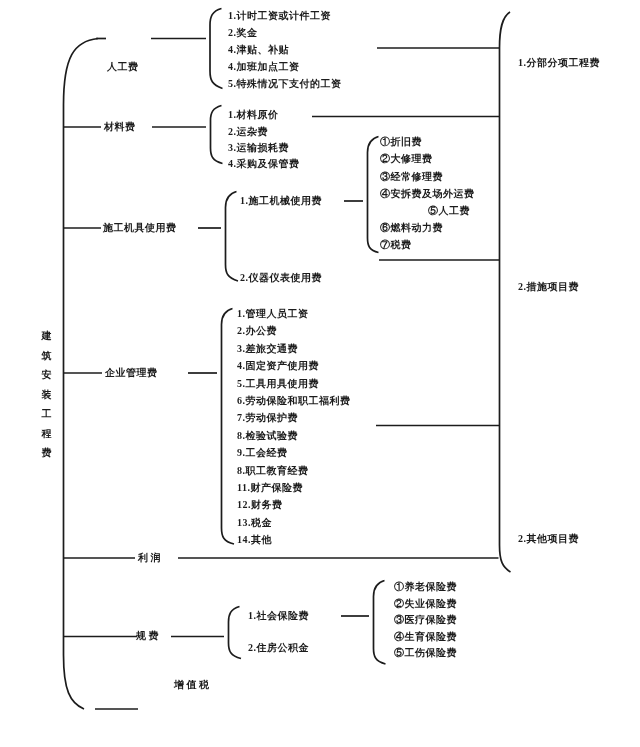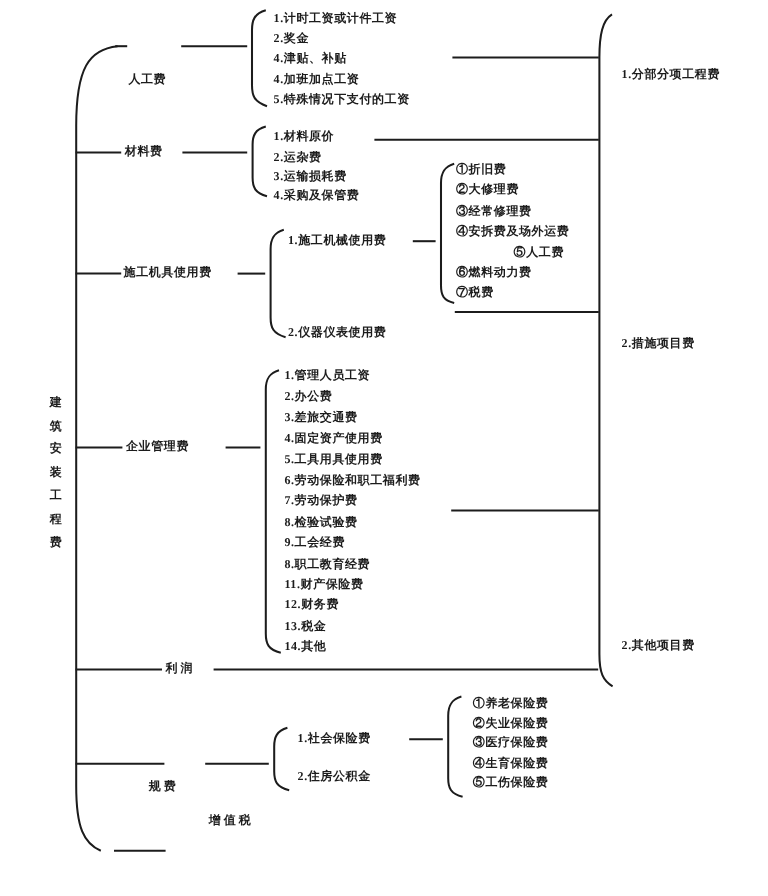--- a/index.html
+++ b/index.html
@@ -105,21 +105,21 @@
   <div class="t" style="left:237px; top:429px;">8.检验试验费</div>
   <div class="t" style="left:237px; top:446px;">9.工会经费</div>
   <div class="t" style="left:237px; top:464px;">8.职工教育经费</div>
   <div class="t" style="left:237px; top:481px;">11.财产保险费</div>
   <div class="t" style="left:237px; top:498px;">12.财务费</div>
   <div class="t" style="left:237px; top:516px;">13.税金</div>
   <div class="t" style="left:237px; top:533px;">14.其他</div>
 
   <div class="t sp2" style="left:138px; top:551px;">利润</div>
 
-  <div class="t sp2" style="left:124px; top:629px;margin-top:20px;">规费</div>
+  <div class="t sp2" style="left:136px; top:629px;">规费</div>
   <div class="t" style="left:248px; top:609px;">1.社会保险费</div>
   <div class="t" style="left:248px; top:641px;">2.住房公积金</div>
   <div class="t" style="left:394px; top:580px;">①养老保险费</div>
   <div class="t" style="left:394px; top:597px;">②失业保险费</div>
   <div class="t" style="left:394px; top:613px;">③医疗保险费</div>
   <div class="t" style="left:394px; top:630px;">④生育保险费</div>
   <div class="t" style="left:394px; top:646px;">⑤工伤保险费</div>
 
   <div class="t sp2" style="left:142px; top:678px;margin-left:32px;">增值税</div>
 

